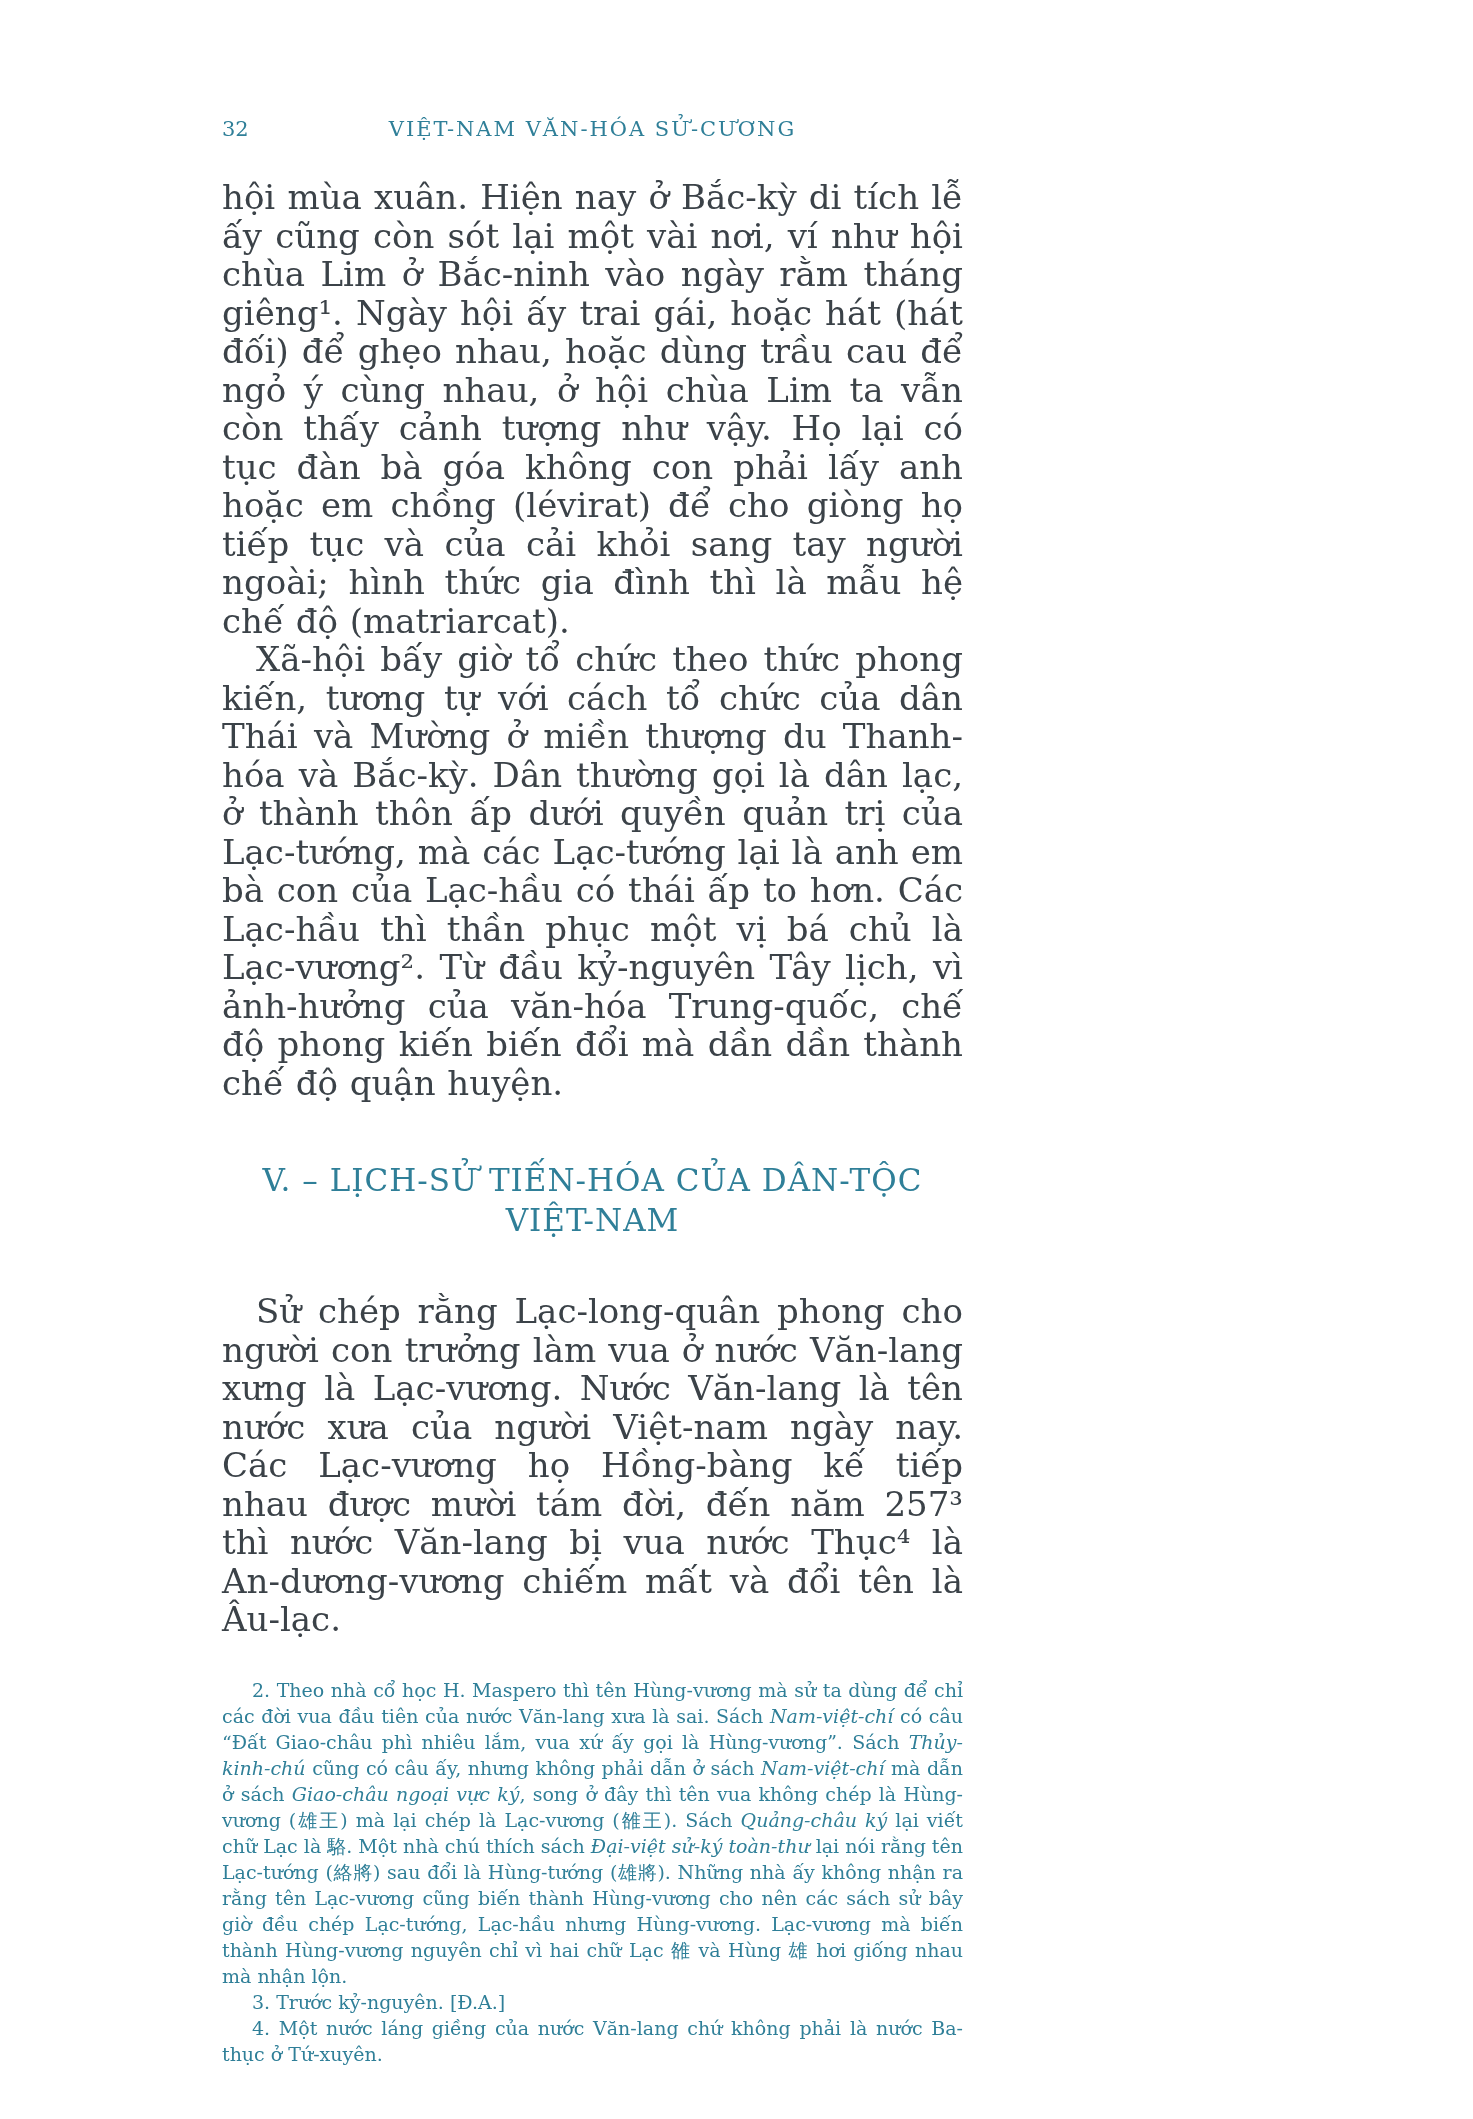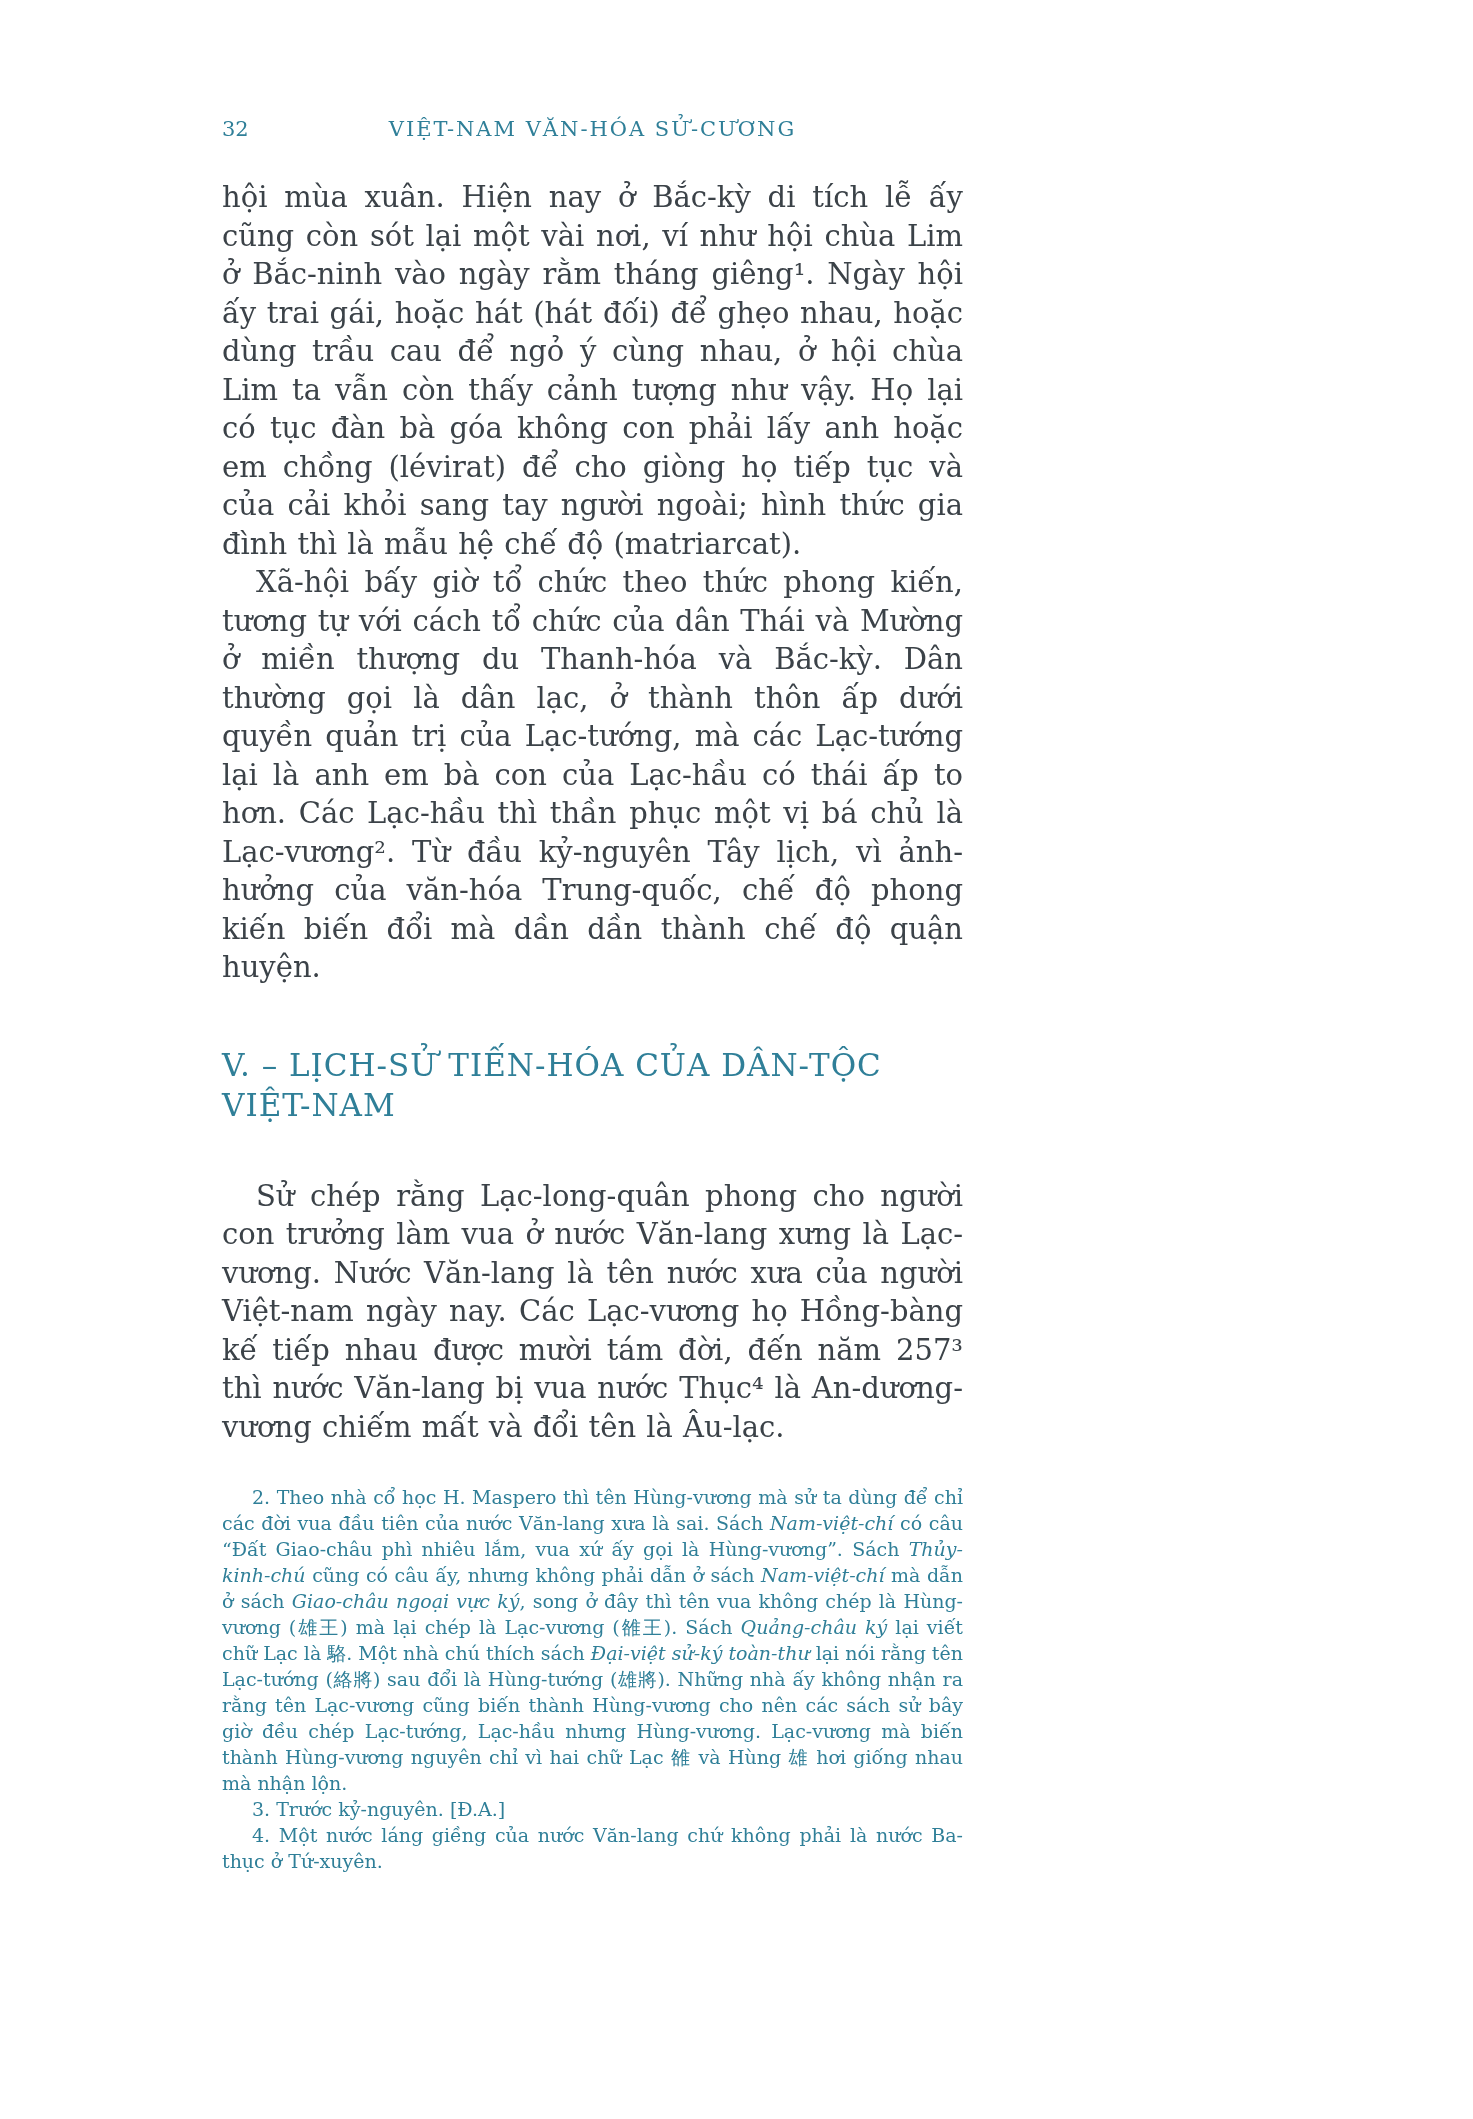--- a/index.html
+++ b/index.html
@@ -35,29 +35,29 @@
     line-height:26px;
   }
   .page-number{
     position:absolute;
     left:0;
     top:0;
     letter-spacing:0;
   }
   .body-para{
     margin:0;
-    font-size:29px;
+    font-size:34px;
     line-height:38.5px;
     text-align:justify;
     word-spacing:1px;
   }
   .indent{ text-indent:34px; }
   .section-heading{
     margin:58px 0 52px 0;
-    text-align:left;
+    text-align:center;
     color:var(--accent);
     font-size:31px;
     font-weight:normal;
     letter-spacing:1px;
     line-height:40px;
   }
   .footnotes{
     margin-top:38px;
   }
   .footnote{

